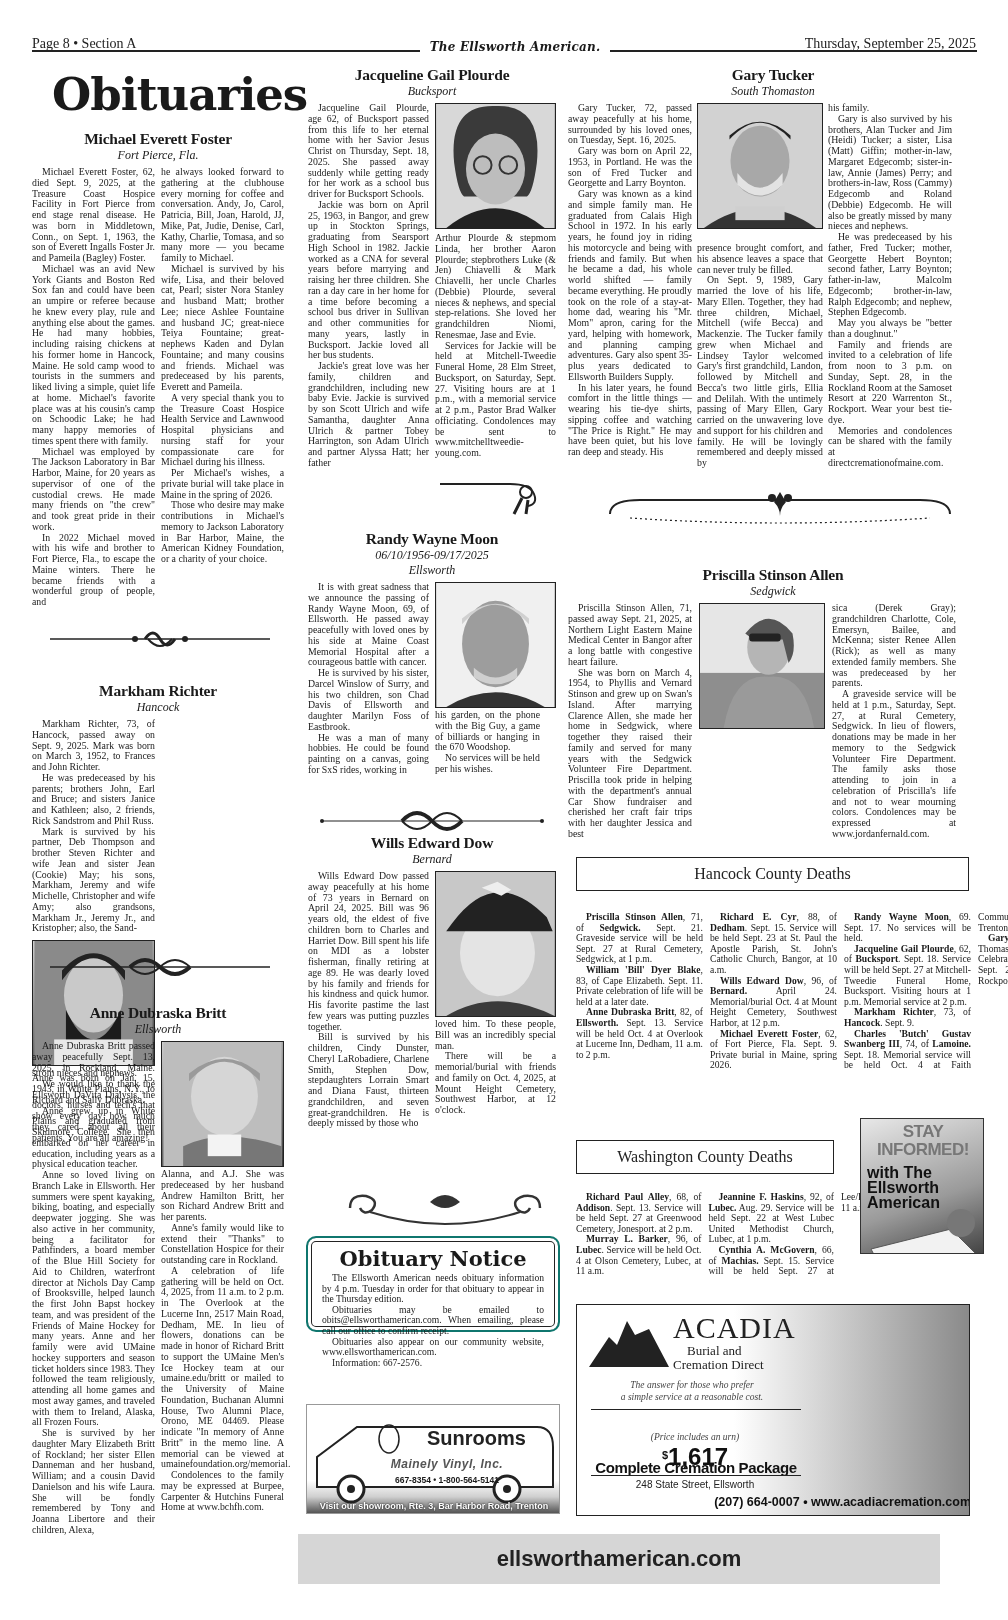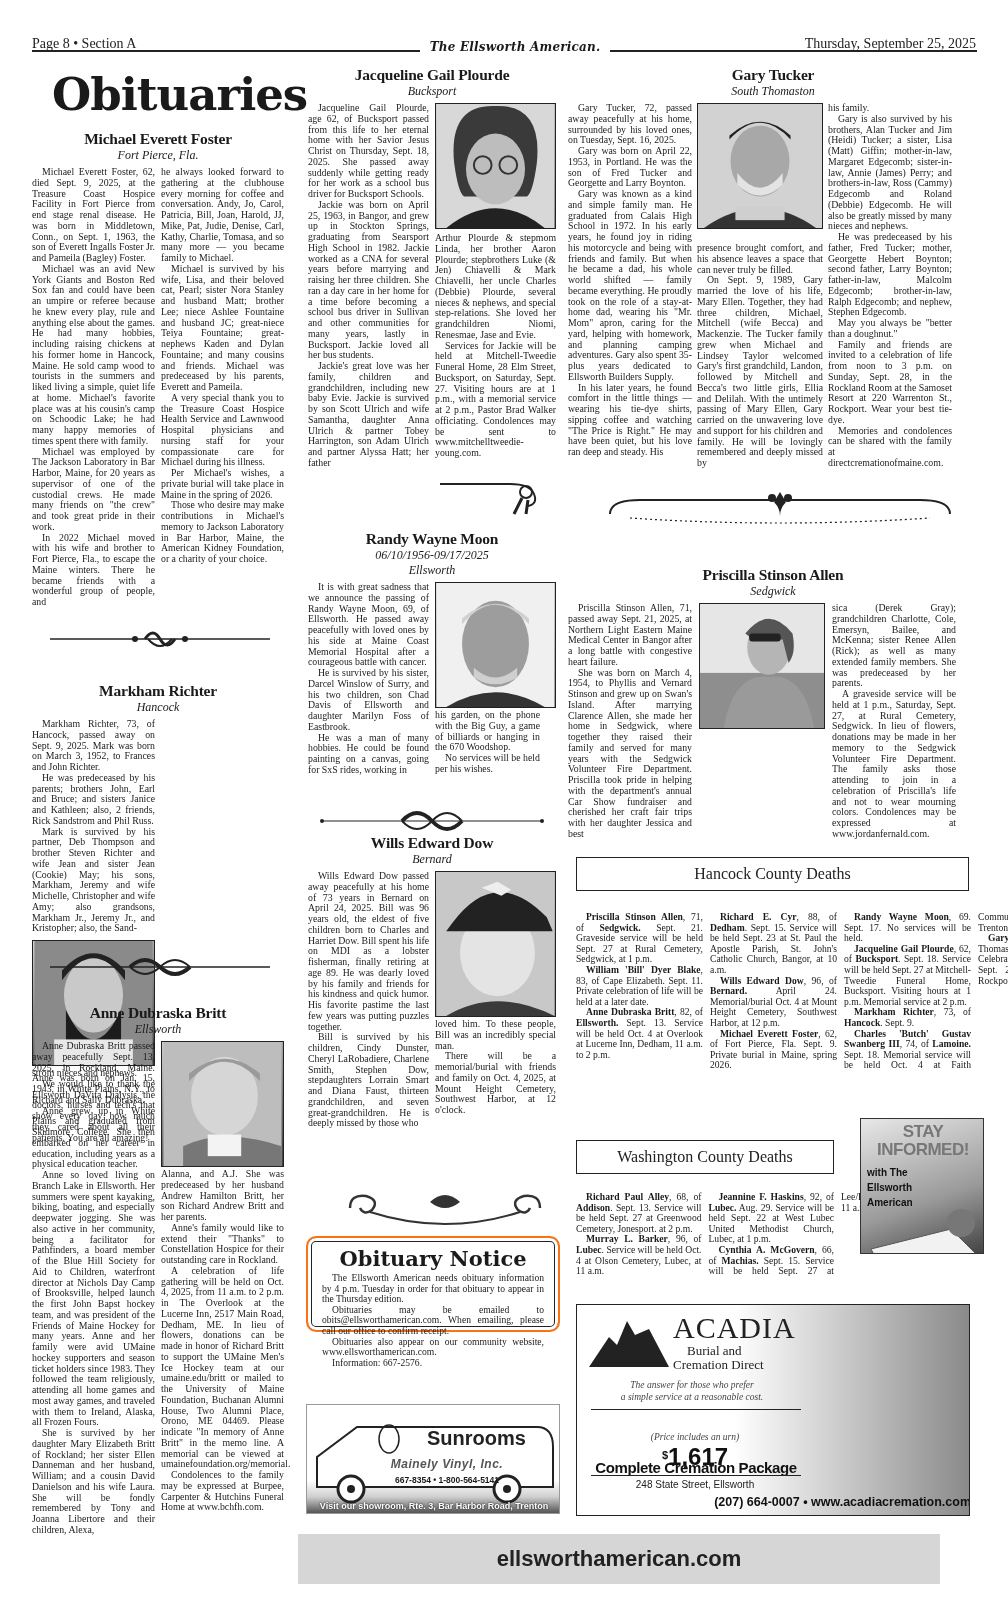--- a/index.html
+++ b/index.html
@@ -16,21 +16,21 @@
   .col p { text-indent: 10px; }
   .col p.noindent { text-indent: 0; }
   .photo { border: 1px solid #222; background: linear-gradient(160deg,#cfcfcf,#7a7a7a 55%,#3a3a3a); overflow: hidden; }
   .photo svg { width: 100%; height: 100%; display: block; }
   .ornament { display: flex; align-items: center; justify-content: center; }
   .ornament svg { display: block; }
   .box-title { border: 1.3px solid #222; text-align: center; font-size: 16px; color: #222; display: flex; align-items: center; justify-content: center; }
   .deaths { font-size: 9.6px; line-height: 10.6px; text-align: justify; }
   .deaths p { text-indent: 10px; }
   .deaths b { font-weight: bold; }
-  .notice { border: 2px solid #f97316; border-radius: 10px; box-shadow: inset 0 0 0 3px #fff, inset 0 0 0 4px #222; padding: 8px 14px 10px; }
+  .notice { border: 2px solid #0f766e; border-radius: 10px; box-shadow: inset 0 0 0 3px #fff, inset 0 0 0 4px #222; padding: 8px 14px 10px; }
   .notice h2 { text-align: center; font-family: "DejaVu Serif", serif; font-size: 21px; font-weight: bold; margin-bottom: 2px; }
   .notice p { font-size: 9.6px; line-height: 10.6px; text-indent: 10px; text-align: justify; }
   .ad-van { border: 1px solid #999; background: linear-gradient(#fff 70%, #cfcfcf 85%, #555); overflow: hidden; }
   .ad-stay { background: linear-gradient(160deg, #e8e8e8, #9a9a9a 60%, #444); border: 1px solid #333; overflow: hidden; }
   .ad-acadia { border: 1.3px solid #222; background: linear-gradient(90deg, #fff 40%, #d9d9d9 60%, #8a8a8a 100%); overflow: hidden; }
   .footer-band { background: #d6d6d6; display: flex; align-items: center; justify-content: center; font-family: "Liberation Sans", sans-serif; font-weight: bold; font-size: 22px; color: #222; }
   .sans { font-family: "Liberation Sans", "DejaVu Sans", sans-serif; }
 </style>
 </head>
 <body>
@@ -361,21 +361,21 @@
 <div class="abs box-title" style="left:576px; top:1140px; width:258px; height:34px;">Washington County Deaths</div>
 <section class="abs deaths" style="left:576px; top:1192px; width:258px; column-count:2; column-gap:7px; height:90px;">
   <p><b>Richard Paul Alley</b><span>, 68, of </span><b>Addison</b><span>. Sept. 13. Service will be held Sept. 27 at Greenwood Cemetery, Jonesport. at 2 p.m.</span></p>
   <p><b>Murray L. Barker</b><span>, 96, of </span><b>Lubec</b><span>. Service will be held Oct. 4 at Olson Cemetery, Lubec, at 11 a.m.</span></p>
   <p><b>Jeannine F. Haskins</b><span>, 92, of </span><b>Lubec.</b><span> Aug. 29. Service will be held Sept. 22 at West Lubec United Methodist Church, Lubec, at 1 p.m.</span></p>
   <p><b>Cynthia A. McGovern</b><span>, 66, of </span><b>Machias.</b><span> Sept. 15. Service will be held Sept. 27 at Lee/Pellon Center, Machias, at 11 a.m.</span></p>
 </section>
 
 <section class="abs ad-stay" style="left:860px; top:1118px; width:124px; height:136px;">
   <div class="abs sans" style="left:4px; top:4px; width:116px; font-size:17px; font-weight:bold; color:#777; line-height:18px; letter-spacing:-0.5px; text-align:center;">STAY INFORMED!</div>
-  <div class="abs sans" style="left:6px; top:46px; font-size:10px; font-weight:bold; color:#111; line-height:15px;">
+  <div class="abs sans" style="left:6px; top:46px; font-size:16px; font-weight:bold; color:#111; line-height:15px;">
     <div>with The</div>
     <div>Ellsworth</div>
     <div>American</div>
   </div>
   <svg class="abs" style="left:0; top:90px;" width="124" height="80" viewBox="0 0 124 80">
       <path d="M10 40 l80 -20 l30 30 l-90 28z" fill="#f2f2f2" stroke="#555"></path>
       <circle cx="100" cy="14" r="14" fill="#777"></circle>
     </svg>
 </section>
 

